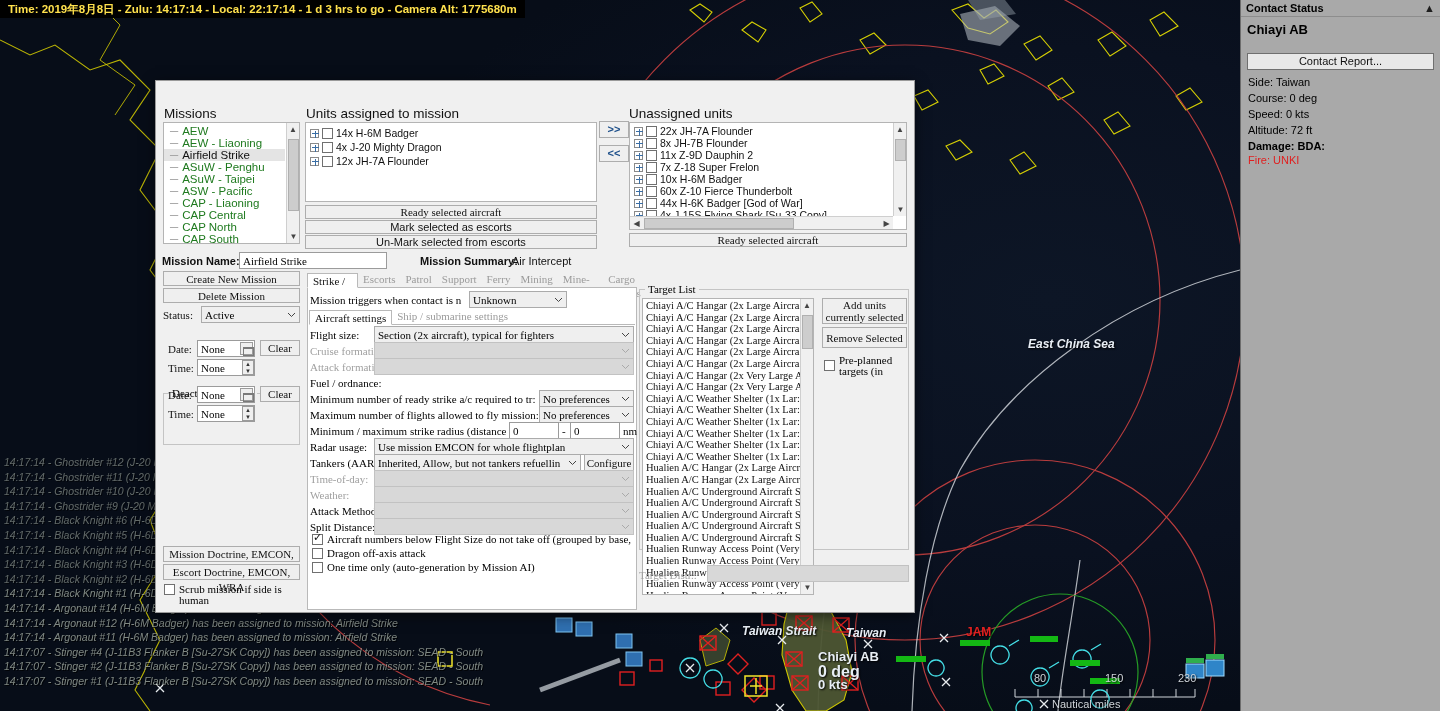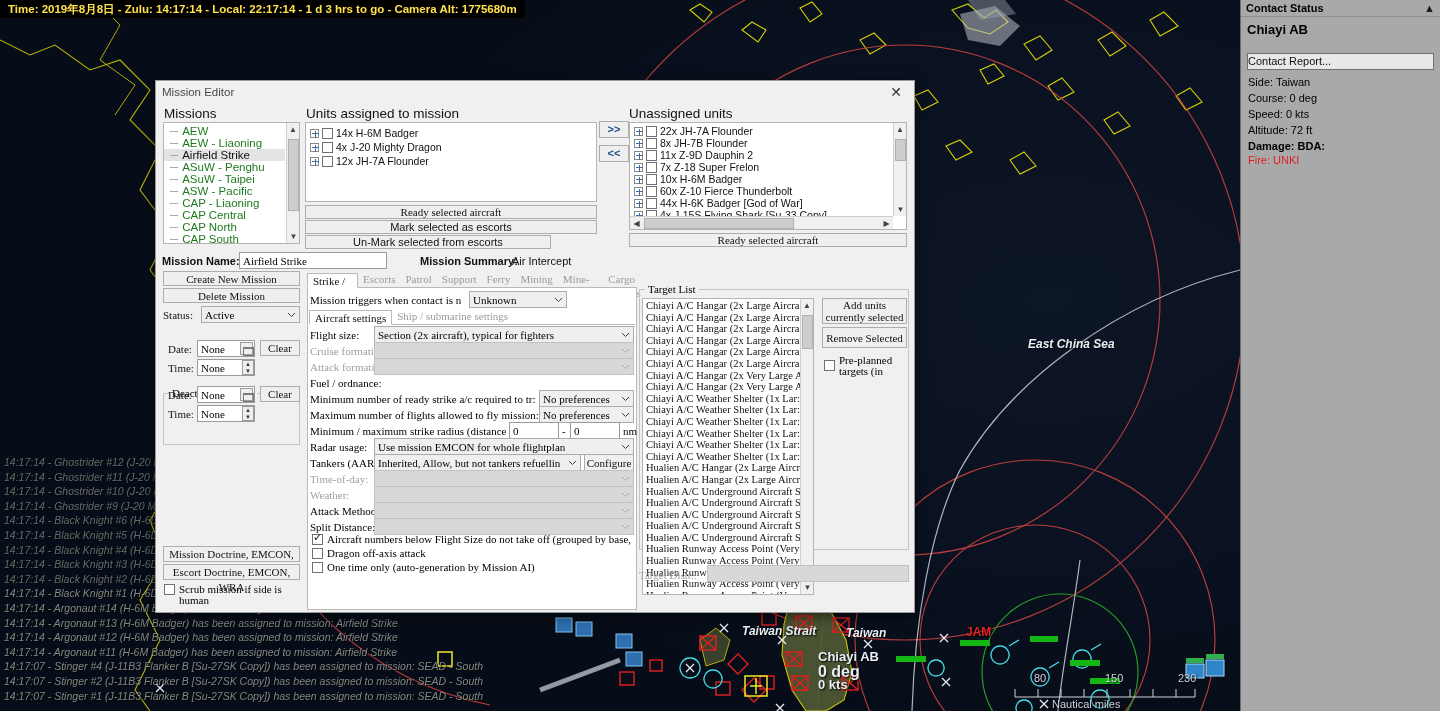--- a/index.html
+++ b/index.html
@@ -33,21 +33,21 @@
   #msglog div:nth-child(n+10) { opacity:.82; }
   
   #sidebar { position:absolute; right:0; top:0; width:200px; height:711px;
              background:#a9a9a9; border-left:1px solid #6d6d6d; z-index:30;
              font-size:11px; color:#000; }
   #sb-head { height:17px; background:#a9a9a9; border-bottom:1px solid #8d8d8d;
              display:flex; align-items:center; padding:0 5px; font-weight:bold; font-size:11px;gap:44px; }
   #sb-head .chev { margin-left:auto; font-size:11px; color:#1d1d1d; }
   #sb-title { padding:5px 6px 2px 6px; font-weight:bold; font-size:13px; }
   #sb-btn { margin:14px 6px 4px 6px; height:17px; background:#e8e8e8; border:1px solid #6f6f6f;
-            text-align:left; font-size:11px; line-height:15px; }
+            text-align:center; font-size:11px; line-height:15px; }
   .sb-row { padding:2px 7px; font-size:11px; }
   .sb-fire { color:#e01f1f; padding:0 7px 2px 7px; font-size:11px; }
   
   #dlg { position:absolute; left:155px; top:80px; width:760px; height:533px;
          background:#f0f0f0; border:1px solid #9a9a9a; z-index:50;
          box-shadow:0 3px 12px rgba(0,0,0,.55);
          font-family:"Liberation Sans", sans-serif; }
   #dlg-title { height:22px; background:#f0f0f0; display:flex; align-items:center;
                padding:0 6px; font-size:11.5px; color:#4a4a4a; }
   #dlg-close { margin-left:auto; width:24px; text-align:center; font-size:14px; color:#333; cursor:pointer; }
@@ -259,21 +259,20 @@
   <div>14:17:14 - Ghostrider #11 (J-20 Mighty Dragon) has been assigned to mission: CAP Central</div>
   <div>14:17:14 - Ghostrider #10 (J-20 Mighty Dragon) has been assigned to mission: CAP Central</div>
   <div>14:17:14 - Ghostrider #9 (J-20 Mighty Dragon) has been assigned to mission: CAP Central</div>
   <div>14:17:14 - Black Knight #6 (H-6D Badger) has been assigned to mission: ASuW - Taipei</div>
   <div>14:17:14 - Black Knight #5 (H-6D Badger) has been assigned to mission: ASuW - Taipei</div>
   <div>14:17:14 - Black Knight #4 (H-6D Badger) has been assigned to mission: ASuW - Taipei</div>
   <div>14:17:14 - Black Knight #3 (H-6D Badger) has been assigned to mission: ASuW - Taipei</div>
   <div>14:17:14 - Black Knight #2 (H-6D Badger) has been assigned to mission: ASuW - Taipei</div>
   <div>14:17:14 - Black Knight #1 (H-6D Badger) has been assigned to mission: ASuW - Taipei</div>
   <div>14:17:14 - Argonaut #14 (H-6M Badger) has been assigned to mission: Airfield Strike</div>
-  <div>14:17:14 - Argonaut #13 (H-6M Badger) has been assigned to mission: Airfield Strike</div>
   <div>14:17:14 - Argonaut #12 (H-6M Badger) has been assigned to mission: Airfield Strike</div>
   <div>14:17:14 - Argonaut #11 (H-6M Badger) has been assigned to mission: Airfield Strike</div>
   <div>14:17:07 - Stinger #4 (J-11B3 Flanker B [Su-27SK Copy]) has been assigned to mission: SEAD - South</div>
   <div>14:17:07 - Stinger #2 (J-11B3 Flanker B [Su-27SK Copy]) has been assigned to mission: SEAD - South</div>
   <div>14:17:07 - Stinger #1 (J-11B3 Flanker B [Su-27SK Copy]) has been assigned to mission: SEAD - South</div>
 
 </div>
 
 <div id="timebar">Time: 2019年8月8日 - Zulu: 14:17:14 - Local: 22:17:14 - 1 d 3 hrs to go -  Camera Alt: 1775680m</div>
 
@@ -286,24 +285,20 @@
   <div id="sb-btn" class="btn">Contact Report...</div>
   <div class="sb-row">Side: Taiwan</div>
   <div class="sb-row">Course: 0 deg</div>
   <div class="sb-row">Speed: 0 kts</div>
   <div class="sb-row">Altitude: 72 ft</div>
   <div class="sb-row" style="font-weight:bold;">Damage:  BDA:</div>
   <div class="sb-fire">Fire: UNKI</div>
 </div>
 
 <div id="dlg">
-  <div id="dlg-title">
-    <span>Mission Editor</span>
-    <span id="dlg-close">✕</span>
-  </div>
 
   <div class="hdr" style="position:absolute; left:8px; top:25px;">Missions</div>
   <div class="hdr" style="position:absolute; left:150px; top:25px;">Units assigned to mission</div>
   <div class="hdr" style="position:absolute; left:473px; top:25px;">Unassigned units</div>
 
   <div class="panel" style="position:absolute; left:7px; top:41px; width:137px; height:122px;">
     <div style="padding-top:2px; padding-right:14px;">
       <div class="missionrow">
           <span class="dash">─</span>
           <span>AEW</span>
@@ -366,21 +361,21 @@
       </div>
       <div class="treerow" style="height:14px;">
         <span class="plus"></span>
         <span class="chk"></span>
         <span>12x JH-7A Flounder</span>
       </div>
     </div>
   </div>
   <div class="btn mono" style="position:absolute; left:149px; top:124px; width:292px; height:14px; line-height:13px;">Ready selected aircraft</div>
   <div class="btn" style="position:absolute; left:149px; top:139px; width:292px; height:14px; line-height:13px;">Mark selected as escorts</div>
-  <div class="btn" style="position:absolute; left:149px; top:154px; width:246px; height:14px; line-height:13px;">Un-Mark selected from escorts</div>
+  <div class="btn" style="position:absolute; left:149px; top:154px; width:292px; height:14px; line-height:13px;">Un-Mark selected from escorts</div>
 
   <div class="btn" style="position:absolute; left:443px; top:40px; width:30px; height:17px; line-height:15px; font-weight:bold; color:#1d4f8a;">&gt;&gt;</div>
   <div class="btn" style="position:absolute; left:443px; top:64px; width:30px; height:17px; line-height:15px; font-weight:bold; color:#1d4f8a;">&lt;&lt;</div>
 
   <div class="panel" style="position:absolute; left:473px; top:41px; width:278px; height:108px;">
     <div style="padding-top:2px; padding-right:14px;">
       <div class="treerow" style="height:12px;">
           <span class="plus"></span>
           <span class="chk"></span>
           <span>22x JH-7A Flounder</span>

